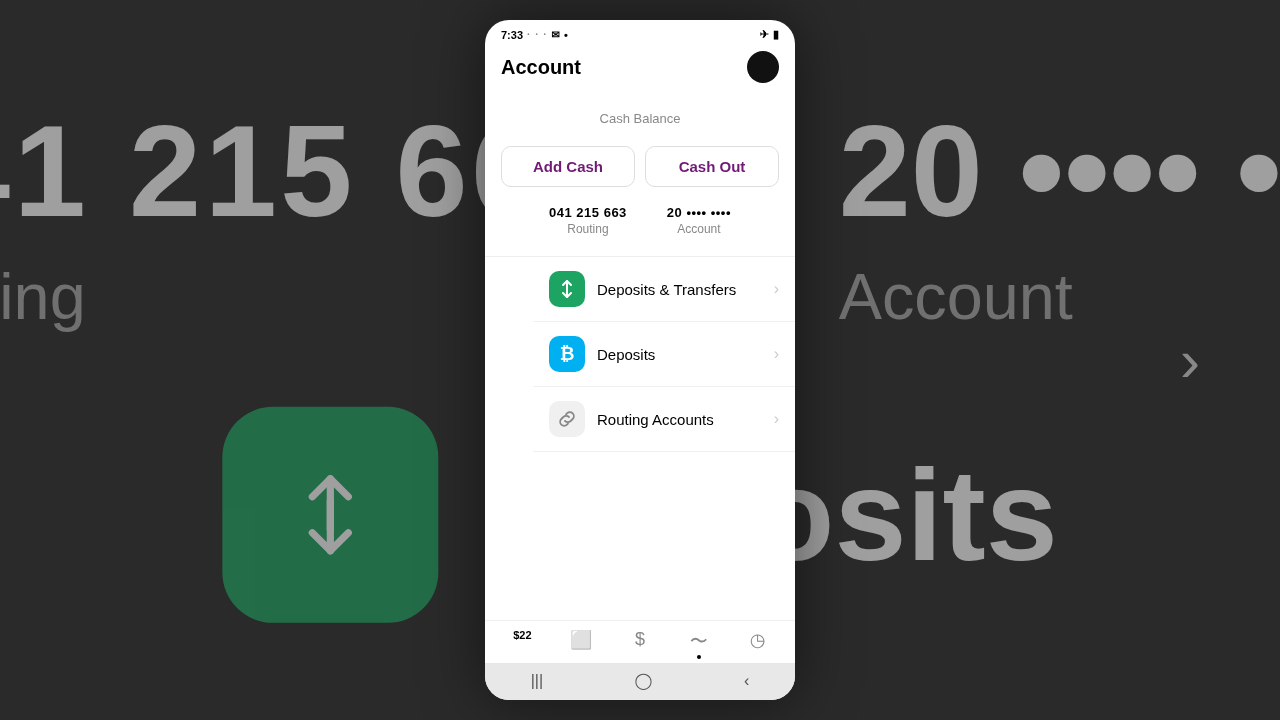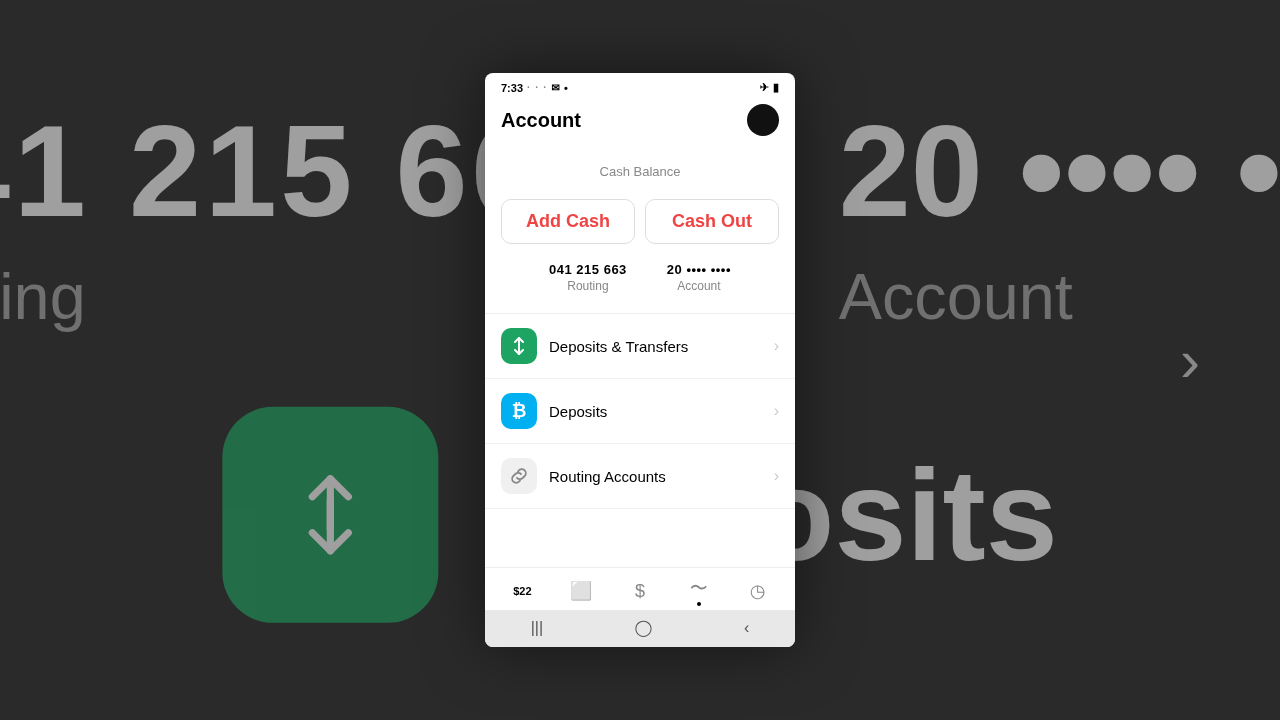--- a/index.html
+++ b/index.html
@@ -94,23 +94,23 @@
       right: 80px;
       top: 50%;
       transform: translateY(-50%);
       font-size: 60px;
       color: #888;
     }
 
     
     .phone-screen {
       width: 310px;
-      height: 574px;
+      height: 680px;
       background: #fff;
-      border-radius: 8px;
+      border-radius: 24px;
       display: flex;
       flex-direction: column;
       overflow: hidden;
       position: relative;
       z-index: 10;
       box-shadow: 0 0 60px rgba(0,0,0,0.5);
     }
 
     
     .status-bar {
@@ -181,23 +181,23 @@
       padding: 0 16px 18px;
       flex-shrink: 0;
     }
 
     .action-btn {
       flex: 1;
       padding: 11px 14px;
       border: 1.5px solid #ddd;
       border-radius: 10px;
       background: #fff;
-      font-size: 18px;
+      font-size: 15px;
       font-weight: 600;
-      color: #ef4444;
+      color: #701a75;
       cursor: pointer;
       text-align: center;
     }
 
     
     .account-info {
       display: flex;
       justify-content: center;
       gap: 40px;
       padding: 0 16px 20px;
@@ -228,20 +228,21 @@
       height: 1px;
       background: #eee;
       margin: 0 0;
     }
 
     
     .menu-list {
       flex: 1;
       display: flex;
       flex-direction: column;
+      padding-left: 48px;
     }
 
     .menu-item {
       display: flex;
       align-items: center;
       padding: 14px 16px;
       cursor: pointer;
       border-bottom: 1px solid #f0f0f0;
       gap: 12px;
     }
@@ -269,21 +270,20 @@
 
     .menu-chevron {
       color: #ccc;
       font-size: 16px;
     }
 
     
     .bottom-nav {
       display: flex;
       justify-content: space-around;
-      align-items: center;
       padding: 8px 8px 4px;
       border-top: 1px solid #eee;
       flex-shrink: 0;
     }
 
     .nav-item {
       display: flex;
       flex-direction: column;
       align-items: center;
       gap: 2px;

